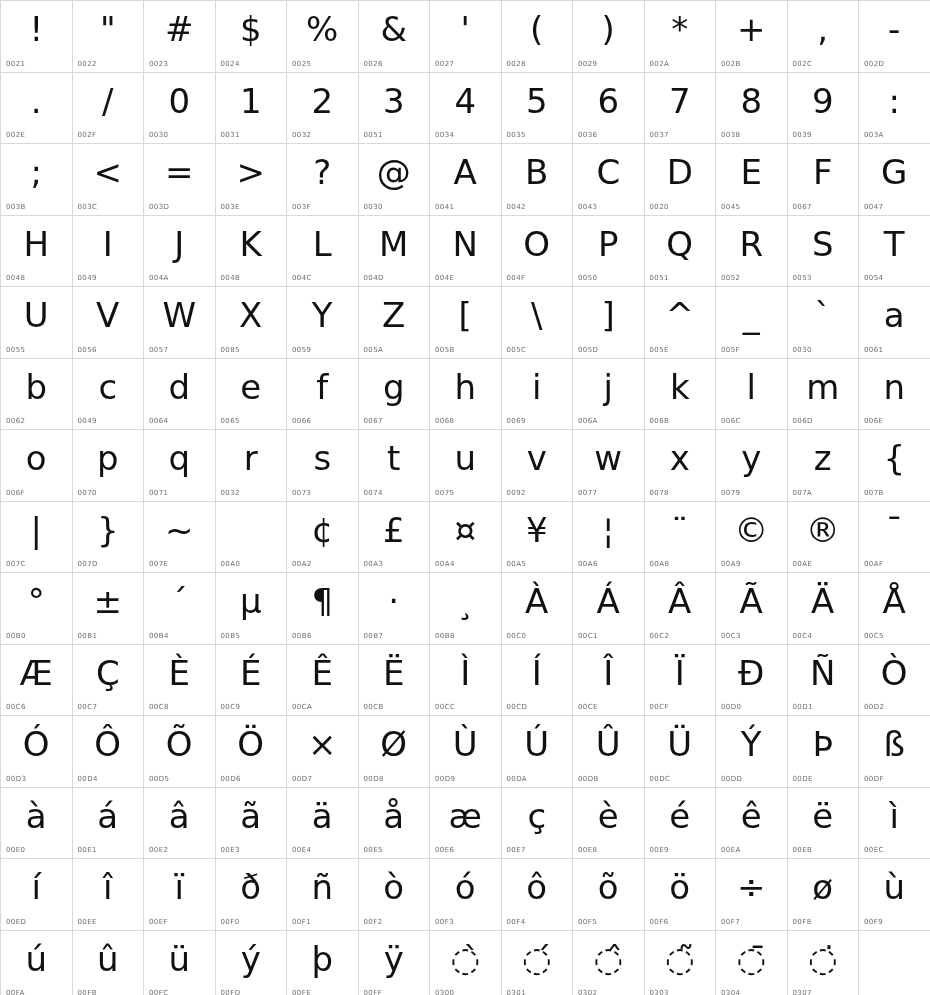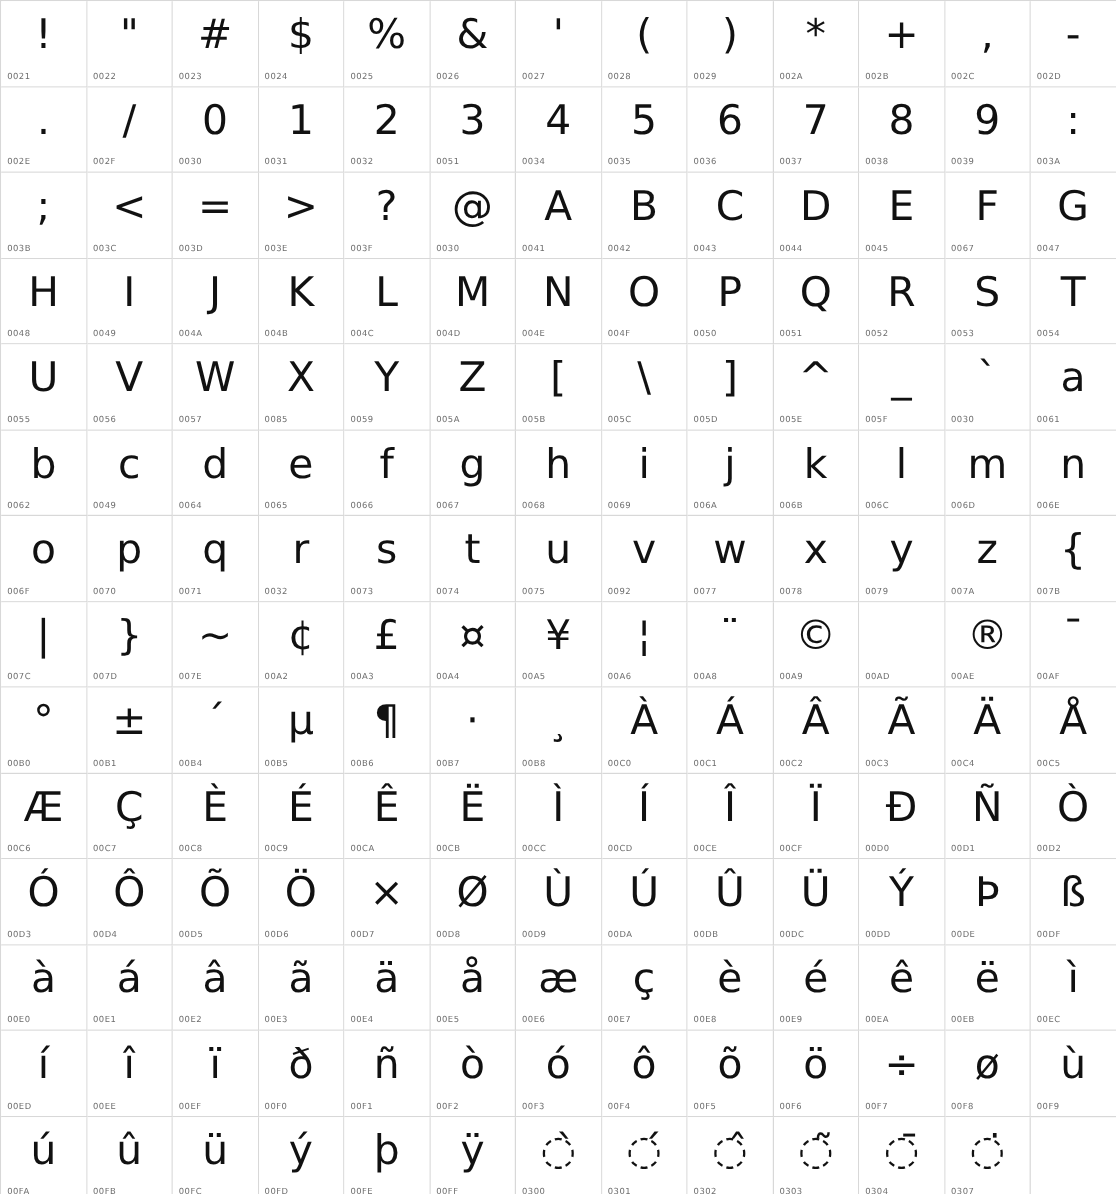--- a/index.html
+++ b/index.html
@@ -196,21 +196,21 @@
     <div class="cell">
       <div class="glyph">B</div>
       <div class="code">0042</div>
     </div>
     <div class="cell">
       <div class="glyph">C</div>
       <div class="code">0043</div>
     </div>
     <div class="cell">
       <div class="glyph">D</div>
-      <div class="code">0044</div>
+      <div class="code">0020</div>
     </div>
     <div class="cell">
       <div class="glyph">E</div>
       <div class="code">0045</div>
     </div>
     <div class="cell">
       <div class="glyph">F</div>
       <div class="code">0067</div>
     </div>
     <div class="cell">
@@ -430,20 +430,24 @@
       <div class="code">007C</div>
     </div>
     <div class="cell">
       <div class="glyph">}</div>
       <div class="code">007D</div>
     </div>
     <div class="cell">
       <div class="glyph">~</div>
       <div class="code">007E</div>
     </div>
+    <div class="cell empty">
+      <div class="glyph"></div>
+      <div class="code">00A0</div>
+    </div>
     <div class="cell">
       <div class="glyph">¢</div>
       <div class="code">00A2</div>
     </div>
     <div class="cell">
       <div class="glyph">£</div>
       <div class="code">00A3</div>
     </div>
     <div class="cell">
       <div class="glyph">¤</div>
@@ -457,24 +461,20 @@
       <div class="glyph">¦</div>
       <div class="code">00A6</div>
     </div>
     <div class="cell">
       <div class="glyph">¨</div>
       <div class="code">00A8</div>
     </div>
     <div class="cell">
       <div class="glyph">©</div>
       <div class="code">00A9</div>
-    </div>
-    <div class="cell">
-      <div class="glyph">­</div>
-      <div class="code">00AD</div>
     </div>
     <div class="cell">
       <div class="glyph">®</div>
       <div class="code">00AE</div>
     </div>
     <div class="cell">
       <div class="glyph">¯</div>
       <div class="code">00AF</div>
     </div>
     <div class="cell">

